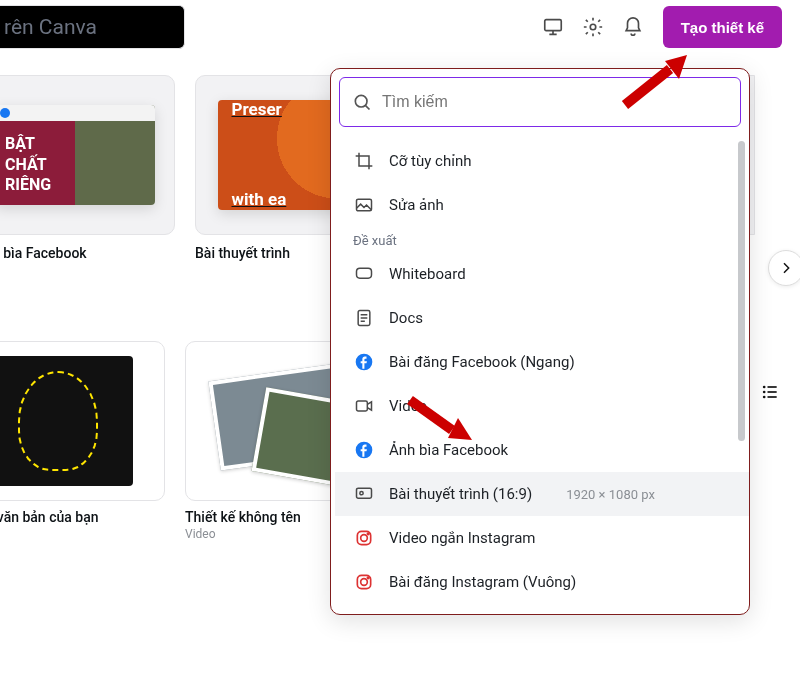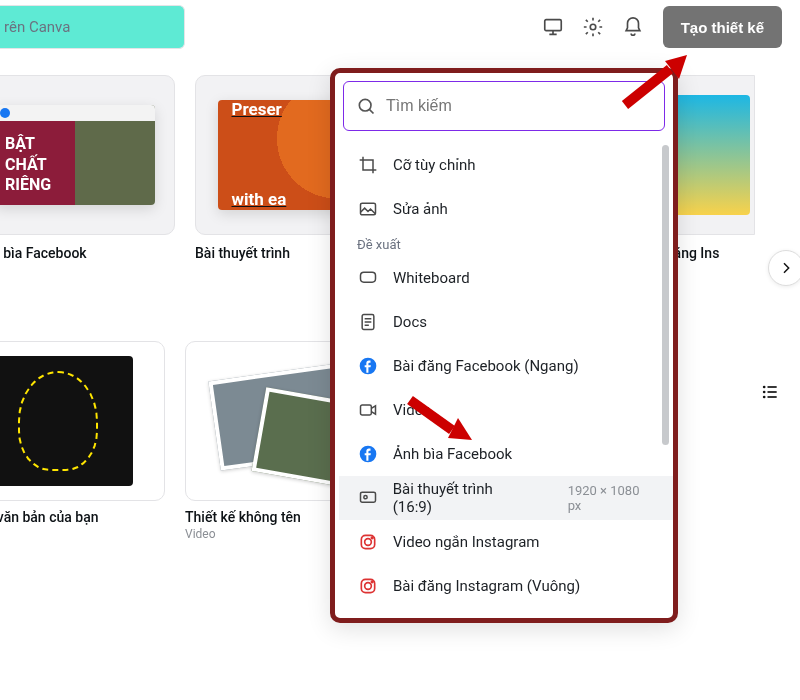--- a/index.html
+++ b/index.html
@@ -7,31 +7,31 @@
     width: 800px; height: 700px;
     font-family: -apple-system, BlinkMacSystemFont, "Segoe UI", Roboto, sans-serif;
     background: #fff; overflow: hidden; position: relative; color: #0d1216;
   }
   
   .topbar {
     display: flex; align-items: center; height: 55px; padding: 0 18px 0 0;
     border-bottom: 1px solid #fff;
   }
   .searchbar {
-    flex: 0 0 185px; height: 44px; background:#5eead4; border:1px solid #e4e4e7;
+    flex: 0 0 185px; height: 44px; background:#000000; border:1px solid #e4e4e7;
     border-left:none; border-radius: 0 6px 6px 0; display:flex; align-items:center;
-    padding-left: 4px; color:#6b7280; font-size:15px;
+    padding-left: 4px; color:#6b7280; font-size:21px;
   }
   .spacer { flex:1; }
   .icon-btn {
     width:40px; height:40px; border-radius:6px; display:flex; align-items:center;
     justify-content:center; color:#4a4a4a; cursor:pointer;
   }
   .btn-purple {
-    margin-left: 10px; height:42px; padding:0 18px; background:#737373;
+    margin-left: 10px; height:42px; padding:0 18px; background:#a21caf;
     color:#fff; font-weight:600; font-size:15px; border:none; border-radius:6px;
     cursor:pointer;
   }
   svg { display:block; }
   
   .card-row {
     display:flex; gap:20px; padding: 20px 0 0 0; position:relative;
   }
   .card {
     width: 215px; flex:0 0 215px;
@@ -82,22 +82,22 @@
   .scribble{width:170px;height:120px;background:#fff;}
   .scribble svg{stroke:#f3c937;stroke-width:4;fill:none;}
 
   .list-toggle{
     position:absolute; right:14px; top:376px; width:32px; height:32px; border-radius:50%;
     display:flex; align-items:center; justify-content:center; color:#111;
   }
 
   
   .dropdown {
-    position:absolute; top:68px; left:330px; width:348px; background:#fff;
-    border:5px solid #7f1d1d; border-radius:10px;
+    position:absolute; top:68px; left:330px; width:420px; background:#fff;
+    border:1px solid #7f1d1d; border-radius:10px;
     box-shadow:0 6px 24px rgba(0,0,0,.12); z-index:50; overflow:hidden;
   }
   .dd-search {
     height:50px; border:1px solid #7d2ae8; border-radius:6px; margin:8px;
     display:flex; align-items:center; padding:0 12px; gap:10px;
   }
   .dd-search input{
     flex:1; border:none; outline:none; font-size:16px; color:#111;
   }
   .dd-list { padding: 4px 0 10px 4px; position:relative; }

